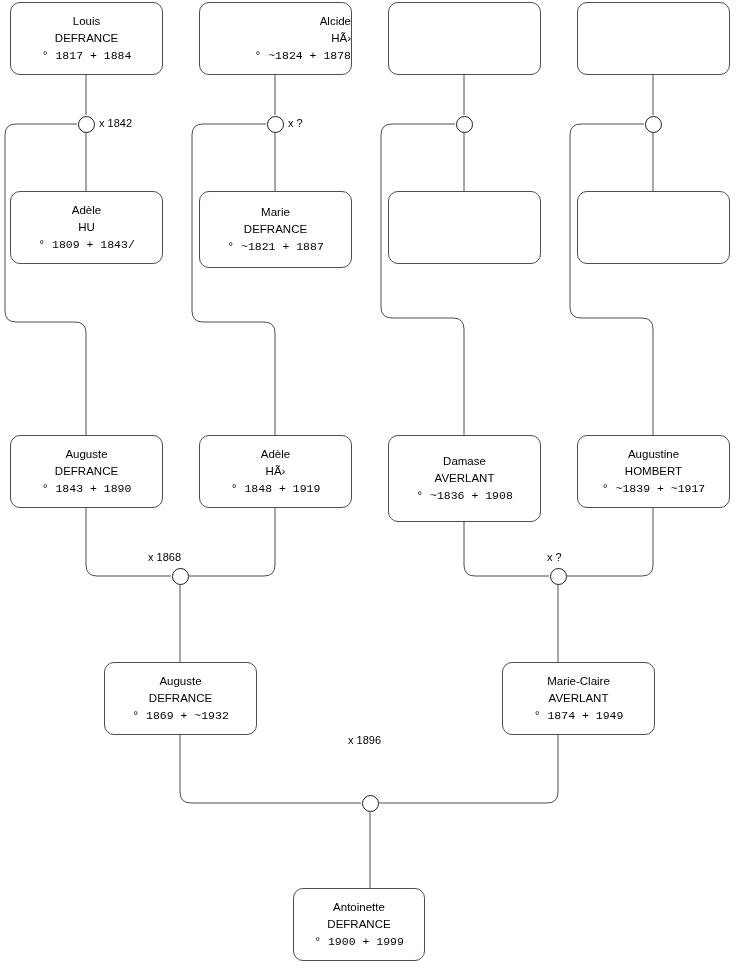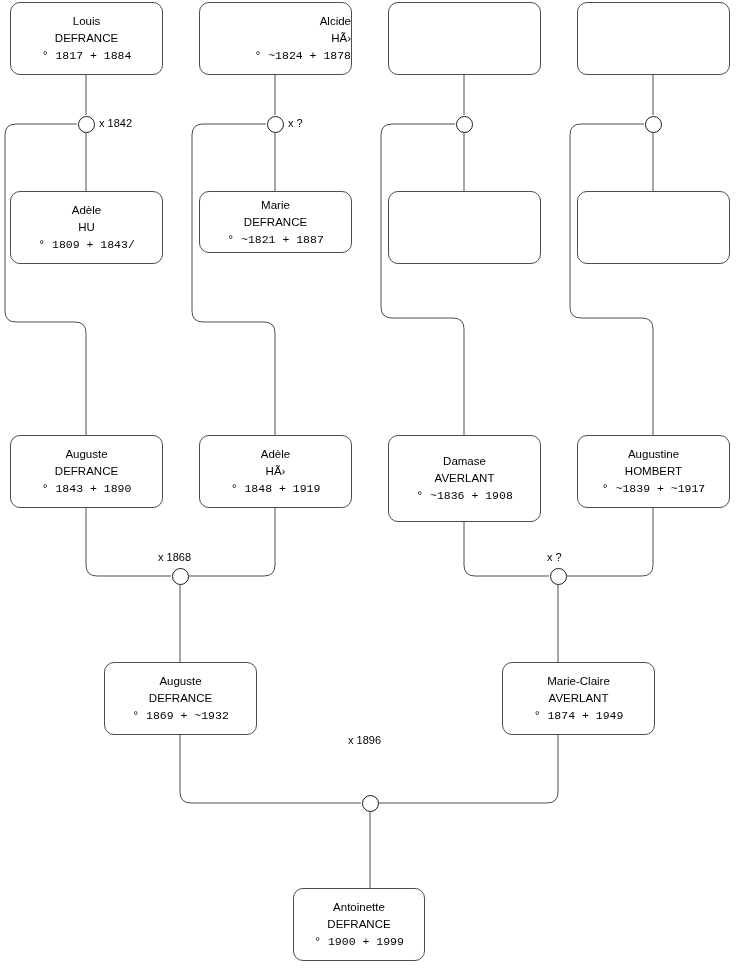--- a/index.html
+++ b/index.html
@@ -113,21 +113,21 @@
       <div class="person-box" style="left: 577px; top: 2px; width: 153px; height: 73px;">
         <div class="given"></div>
         <div class="surname"></div>
         <div class="dates"></div>
       </div>
       <div class="person-box" style="left: 10px; top: 191px; width: 153px; height: 73px;">
         <div class="given">Adèle</div>
         <div class="surname">HU</div>
         <div class="dates">° 1809 + 1843/</div>
       </div>
-      <div class="person-box" style="left: 199px; top: 191px; width: 153px; height: 62px;">
+      <div class="person-box" style="left: 199px; top: 191px; width: 153px; height: 77px;">
         <div class="given">Marie</div>
         <div class="surname">DEFRANCE</div>
         <div class="dates">° ~1821 + 1887</div>
       </div>
       <div class="person-box" style="left: 388px; top: 191px; width: 153px; height: 73px;">
         <div class="given"></div>
         <div class="surname"></div>
         <div class="dates"></div>
       </div>
       <div class="person-box" style="left: 577px; top: 191px; width: 153px; height: 73px;">
@@ -174,20 +174,20 @@
   <div id="unions-layer">
       <div class="union-node" style="left: 77.5px; top: 115.5px;"></div>
       <div class="union-label" style="left: 99px; top: 117px;">x 1842</div>
       <div class="union-node" style="left: 266.5px; top: 115.5px;"></div>
       <div class="union-label" style="left: 288px; top: 117px;">x ?</div>
       <div class="union-node" style="left: 455.5px; top: 115.5px;"></div>
       <div class="union-label" style="left: 477px; top: 117px;"></div>
       <div class="union-node" style="left: 644.5px; top: 115.5px;"></div>
       <div class="union-label" style="left: 666px; top: 117px;"></div>
       <div class="union-node" style="left: 171.5px; top: 567.5px;"></div>
-      <div class="union-label" style="left: 158px; top: 551px;">x 1868</div>
+      <div class="union-label" style="left: 148px; top: 551px;">x 1868</div>
       <div class="union-node" style="left: 549.5px; top: 567.5px;"></div>
       <div class="union-label" style="left: 547px; top: 551px;">x ?</div>
       <div class="union-node" style="left: 361.5px; top: 794.5px;"></div>
       <div class="union-label" style="left: 348px; top: 734px;">x 1896</div>
     </div>
 
 </div>
 
 </body></html>

